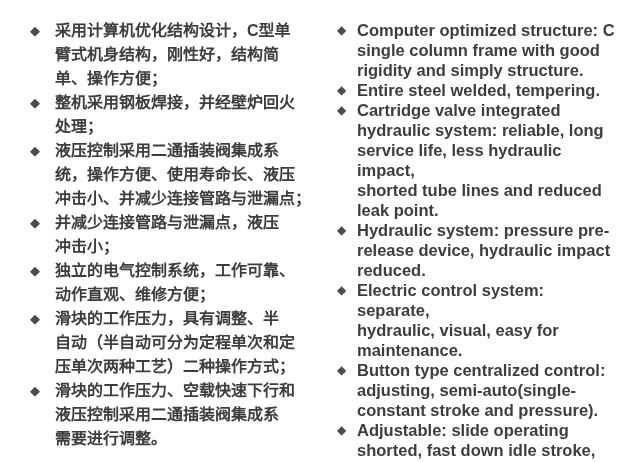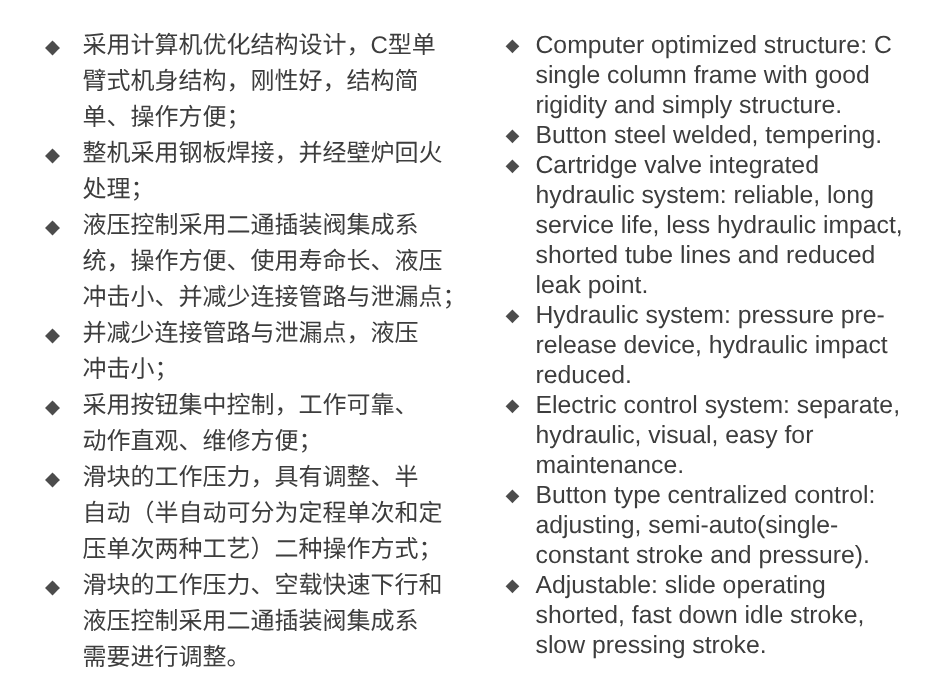--- a/index.html
+++ b/index.html
@@ -27,20 +27,21 @@
     align-items: flex-start;
   }
   .bullet {
     flex: 0 0 auto;
     color: #4c4c4c;
     text-align: left;
   }
   .feature-text {
     flex: 1 1 auto;
     white-space: pre-line;
+    font-weight: bold;
   }
   
   .col-zh {
     left: 30px;
     top: 19px;
     width: 290px;
     font-size: 16px;
     line-height: 24px;
   }
   .col-zh .bullet {
@@ -83,21 +84,21 @@
 统，操作方便、使用寿命长、液压
 冲击小、并减少连接管路与泄漏点；</span>
   </li>
   <li class="feature-item">
     <span class="bullet">◆</span>
     <span class="feature-text">并减少连接管路与泄漏点，液压
 冲击小；</span>
   </li>
   <li class="feature-item">
     <span class="bullet">◆</span>
-    <span class="feature-text">采用按钮集中控制，工作可靠、
+    <span class="feature-text">独立的电气控制系统，工作可靠、
 动作直观、维修方便；</span>
   </li>
   <li class="feature-item">
     <span class="bullet">◆</span>
     <span class="feature-text">滑块的工作压力，具有调整、半
 自动（半自动可分为定程单次和定
 压单次两种工艺）二种操作方式；</span>
   </li>
   <li class="feature-item">
     <span class="bullet">◆</span>
@@ -109,21 +110,21 @@
 
 <ul class="features col-en">
   <li class="feature-item">
     <span class="bullet">◆</span>
     <span class="feature-text">Computer optimized structure: C
 single column frame with good
 rigidity and simply structure.</span>
   </li>
   <li class="feature-item">
     <span class="bullet">◆</span>
-    <span class="feature-text">Button steel welded, tempering.</span>
+    <span class="feature-text">Entire steel welded, tempering.</span>
   </li>
   <li class="feature-item">
     <span class="bullet">◆</span>
     <span class="feature-text">Cartridge valve integrated
 hydraulic system: reliable, long
 service life, less hydraulic impact,
 shorted tube lines and reduced
 leak point.</span>
   </li>
   <li class="feature-item">

